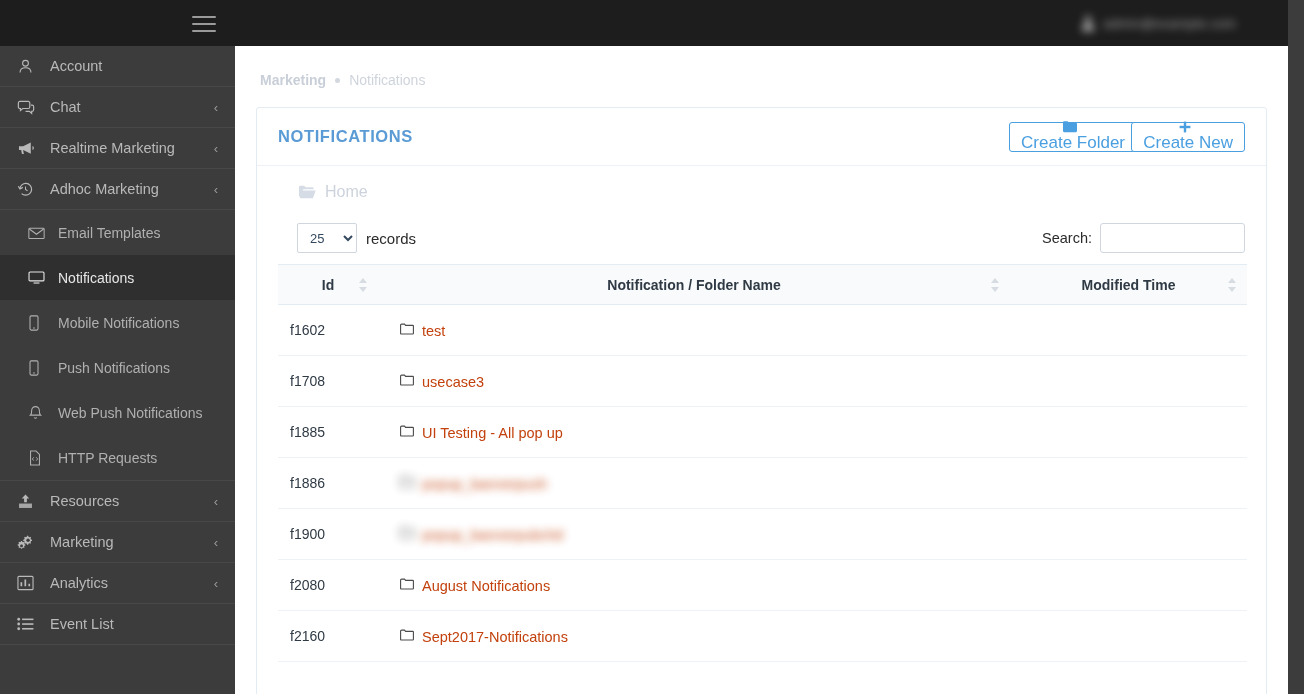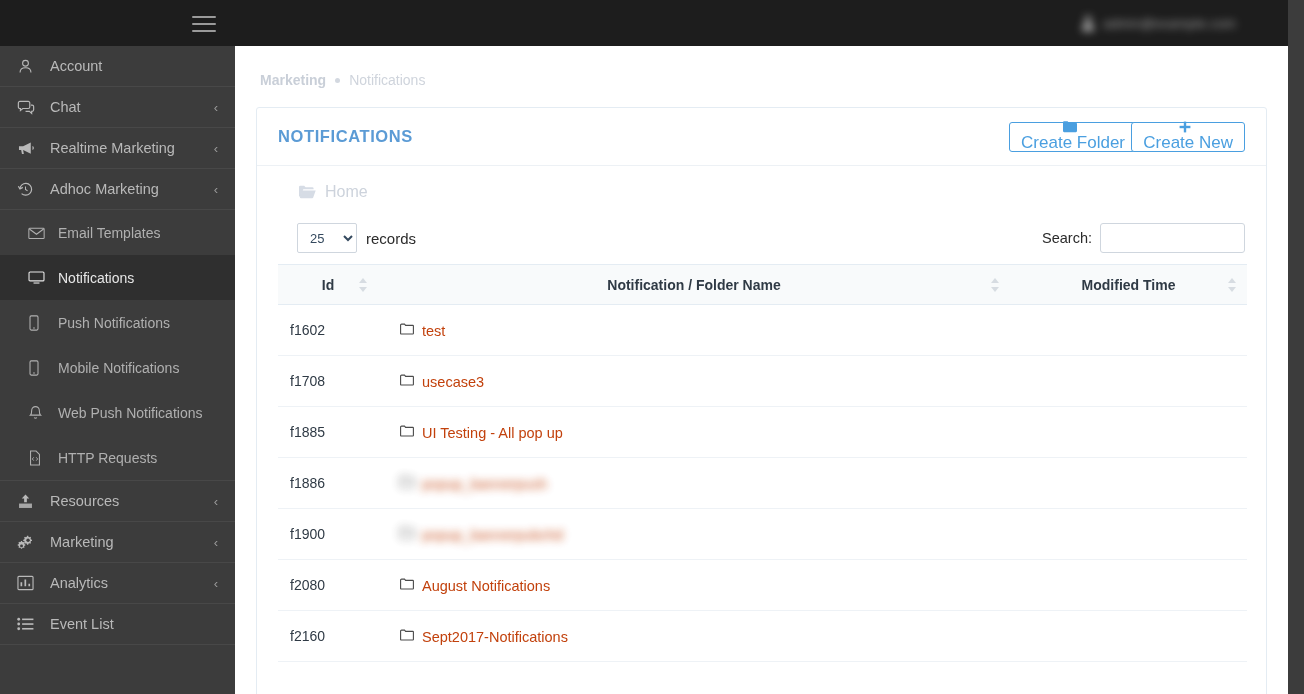--- a/index.html
+++ b/index.html
@@ -383,31 +383,31 @@
       <span class="nav-label">Notifications</span>
     </div>
 
     <div class="sub-item">
       <span class="nav-icon">
         <svg width="12" height="16" viewBox="0 0 12 18" fill="none" stroke="currentColor" stroke-width="1.2">
           <rect x="1.5" y="1" width="9" height="16" rx="1.4"></rect>
           <path d="M5 14.6h2"></path>
         </svg>
       </span>
-      <span class="nav-label">Push Notifications</span>
+      <span class="nav-label">Mobile Notifications</span>
     </div>
 
     <div class="sub-item">
       <span class="nav-icon">
         <svg width="12" height="16" viewBox="0 0 12 18" fill="none" stroke="currentColor" stroke-width="1.2">
           <rect x="1.5" y="1" width="9" height="16" rx="1.4"></rect>
           <path d="M5 14.6h2"></path>
         </svg>
       </span>
-      <span class="nav-label">Mobile Notifications</span>
+      <span class="nav-label">Push Notifications</span>
     </div>
 
     <div class="sub-item">
       <span class="nav-icon">
         <svg width="15" height="16" viewBox="0 0 16 18" fill="none" stroke="currentColor" stroke-width="1.2">
           <path d="M8 1.8a4.3 4.3 0 00-4.3 4.3c0 4.2-1.4 5.3-1.4 5.3h11.4s-1.4-1.1-1.4-5.3A4.3 4.3 0 008 1.8z"></path>
           <path d="M6.6 14a1.6 1.6 0 002.8 0"></path>
         </svg>
       </span>
       <span class="nav-label">Web Push Notifications</span>

